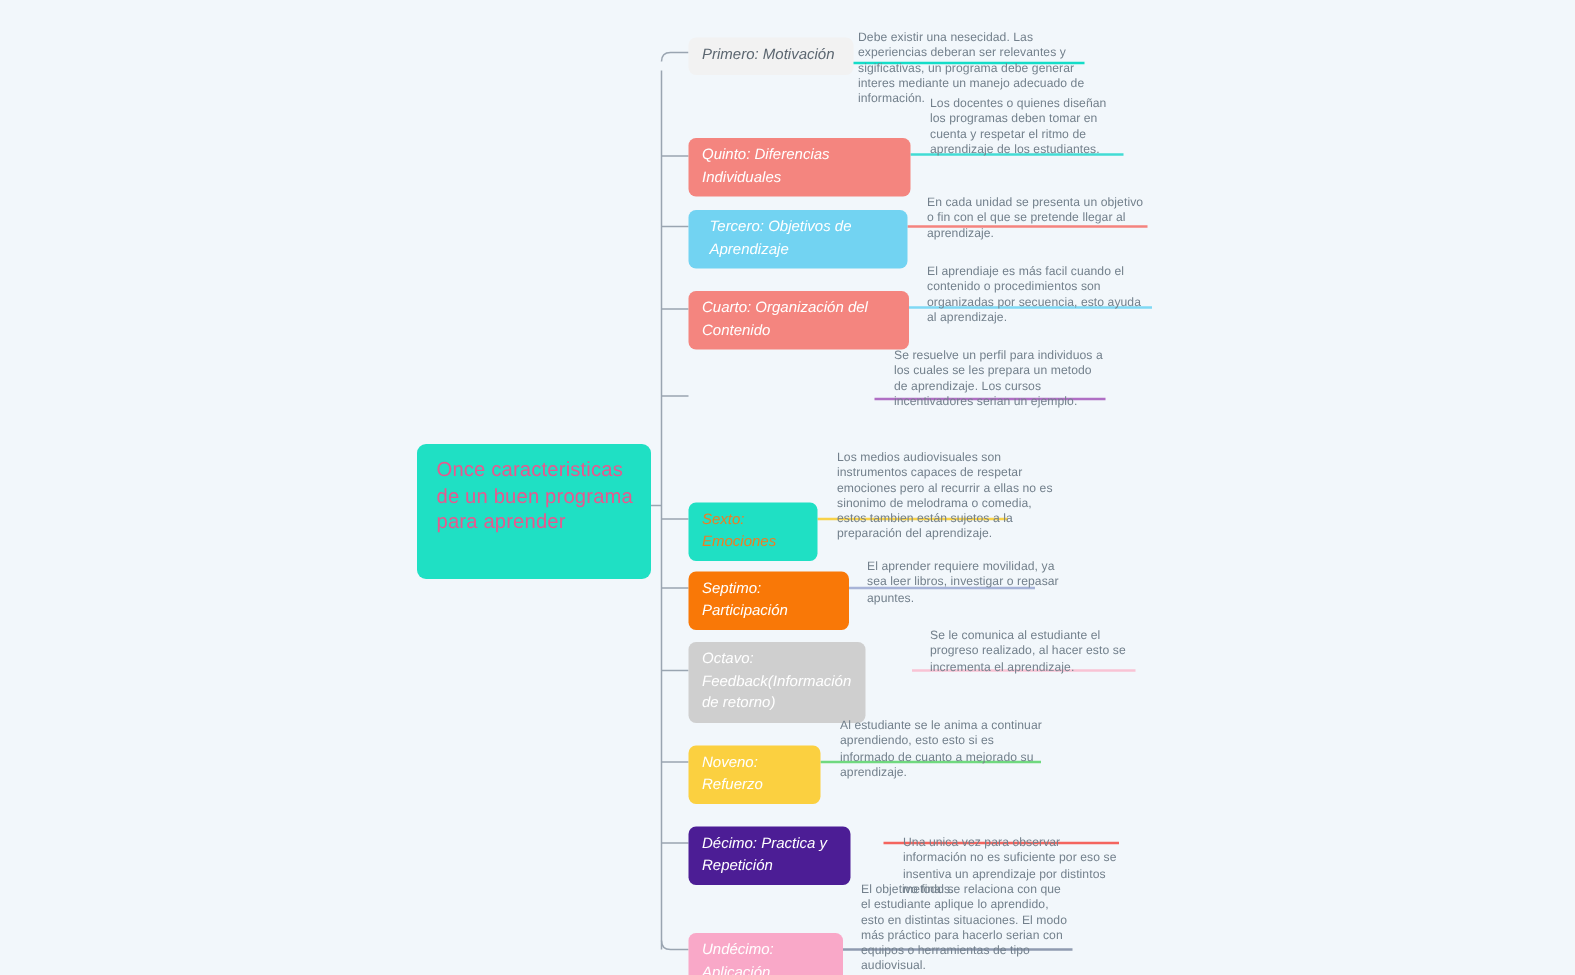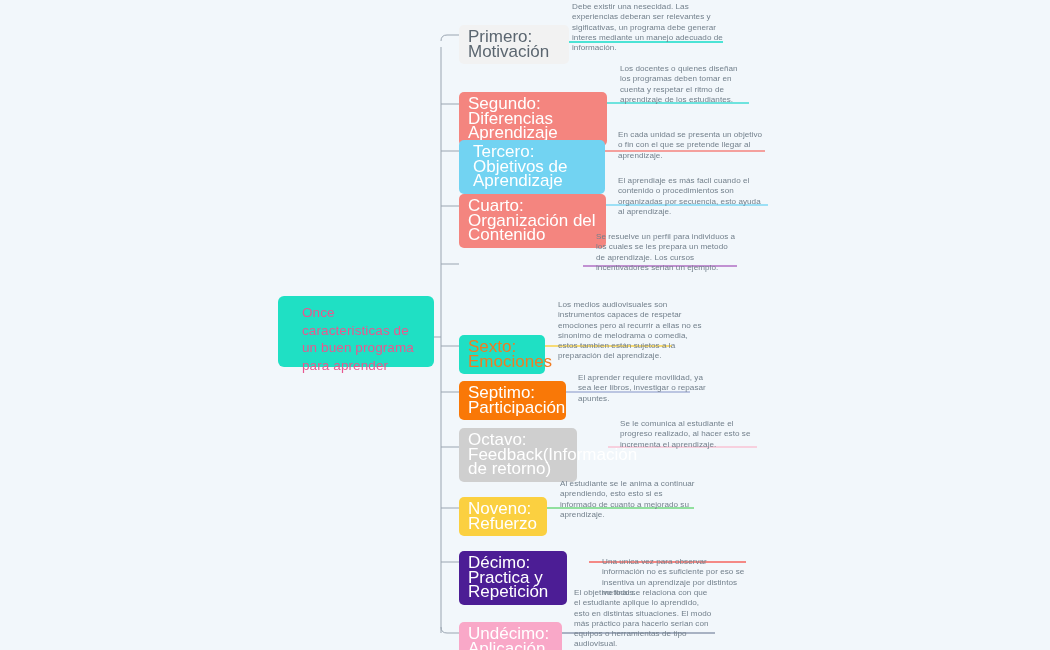--- a/index.html
+++ b/index.html
@@ -20,49 +20,50 @@
     height: 650px;
     background: #f2f7fb;
   }
 
   
   .root-node {
     position: absolute;
     left: 278px;
     top: 296px;
     width: 156px;
-    height: 71px;
+    height: 90px;
     background: #1fe0c4;
     border-radius: 6px;
     box-sizing: border-box;
-    padding: 8px 12px 8px 24px;
+    padding: 8px 12px 8px 13px;
     color: #e8588f;
     font-size: 13.5px;
     line-height: 17.6px;
     letter-spacing: 0.1px;
   }
 
   
   svg.links {
     position: absolute;
     left: 0; top: 0;
     width: 1050px;
     height: 650px;
     overflow: visible;
   }
 
   
   .topic {
     position: absolute;
     box-sizing: border-box;
     border-radius: 5px;
-    font-size: 17px;
+    font-size: 10px;
     line-height: 14.6px;
     padding: 5px 9px 5px 9px;
     white-space: pre-line;
+    font-style: italic;
   }
 
   
   .note {
     position: absolute;
     color: #73808c;
     font-size: 8.1px;
     line-height: 10.3px;
     letter-spacing: 0.05px;
     box-sizing: border-box;
@@ -100,31 +101,31 @@
     <line id="ul7" x1="566" y1="392" x2="690" y2="392" stroke-width="1.6" stroke="#a8b4d8"></line>
     <line id="ul8" x1="608" y1="447" x2="757" y2="447" stroke-width="1.6" stroke="#f9c3d4"></line>
     <line id="ul9" x1="547" y1="508" x2="694" y2="508" stroke-width="1.6" stroke="#70d97f"></line>
     <line id="ul10" x1="589" y1="562" x2="746" y2="562" stroke-width="1.6" stroke="#f4645e"></line>
     <line id="ul11" x1="562" y1="633" x2="715" y2="633" stroke-width="1.6" stroke="#8f9bb0"></line>
   </svg>
 
   <div class="root-node" style="background: rgb(31, 224, 196); color: rgb(232, 88, 143);">Once caracteristicas de un buen programa para aprender</div>
 
   <div class="topic" id="t1" style="left: 459px; top: 25px; width: 110px; background: rgb(242, 242, 242); color: rgb(91, 102, 112);">Primero: Motivación</div>
-  <div class="topic" id="t2" style="left: 459px; top: 92px; width: 148px; background: rgb(244, 133, 127); color: rgb(255, 255, 255);">Segundo: Diferencias Aprendizaje</div>
+  <div class="topic" id="t2" style="left: 459px; top: 92px; width: 148px; background: rgb(244, 133, 127); color: rgb(255, 255, 255);">Quinto: Diferencias Individuales</div>
   <div class="topic" id="t3" style="left: 459px; top: 140px; width: 146px; background: rgb(114, 211, 242); color: rgb(255, 255, 255); padding-left: 14px;">Tercero: Objetivos de Aprendizaje</div>
   <div class="topic" id="t4" style="left: 459px; top: 194px; width: 147px; background: rgb(244, 133, 127); color: rgb(255, 255, 255);">Cuarto: Organización del Contenido</div>
   <div class="topic" id="t6" style="left: 459px; top: 335px; width: 86px; background: rgb(31, 224, 196); color: rgb(240, 124, 34);">Sexto: Emociones</div>
   <div class="topic" id="t7" style="left: 459px; top: 381px; width: 107px; background: rgb(249, 120, 7); color: rgb(255, 255, 255);">Septimo: Participación</div>
   <div class="topic" id="t8" style="left: 459px; top: 428px; width: 118px; background: rgb(207, 207, 207); color: rgb(255, 255, 255);">Octavo: Feedback(Información de retorno)</div>
   <div class="topic" id="t9" style="left: 459px; top: 497px; width: 88px; background: rgb(251, 208, 64); color: rgb(255, 255, 255);">Noveno: Refuerzo</div>
   <div class="topic" id="t10" style="left: 459px; top: 551px; width: 108px; background: #4c1d95; color: rgb(255, 255, 255);">Décimo: Practica y Repetición</div>
   <div class="topic" id="t11" style="left: 459px; top: 622px; width: 103px; background: rgb(249, 168, 200); color: rgb(255, 255, 255);">Undécimo: Aplicación</div>
 
-  <div class="note" style="left:572px; top:2px;   width:152px;">Debe existir una nesecidad. Las experiencias deberan ser relevantes y sigificativas, un programa debe generar interes mediante un manejo adecuado de información.</div>
+  <div class="note" style="left:572px; top:20px;   width:152px;">Debe existir una nesecidad. Las experiencias deberan ser relevantes y sigificativas, un programa debe generar interes mediante un manejo adecuado de información.</div>
   <div class="note" style="left:620px; top:64px;  width:130px;">Los docentes o quienes diseñan los programas deben tomar en cuenta y respetar el ritmo de aprendizaje de los estudiantes.</div>
   <div class="note" style="left:618px; top:130px; width:148px;">En cada unidad se presenta un objetivo o fin con el que se pretende llegar al aprendizaje.</div>
   <div class="note" style="left:618px; top:176px; width:151px;">El aprendiaje es más facil cuando el contenido o procedimientos son organizadas por secuencia, esto ayuda al aprendizaje.</div>
   <div class="note" style="left:596px; top:232px; width:142px;">Se resuelve un perfil para individuos a los cuales se les prepara un metodo de aprendizaje. Los cursos incentivadores serian un ejemplo.</div>
   <div class="note" style="left:558px; top:300px; width:146px;">Los medios audiovisuales son instrumentos capaces de respetar emociones pero al recurrir a ellas no es sinonimo de melodrama o comedia, estos tambien están sujetos a la preparación del aprendizaje.</div>
   <div class="note" style="left:578px; top:373px; width:136px;">El aprender requiere movilidad, ya sea leer libros, investigar o repasar apuntes.</div>
   <div class="note" style="left:620px; top:419px; width:137px;">Se le comunica al estudiante el progreso realizado, al hacer esto se incrementa el aprendizaje.</div>
   <div class="note" style="left:560px; top:479px; width:139px;">Al estudiante se le anima a continuar aprendiendo, esto esto si es informado de cuanto a mejorado su aprendizaje.</div>
   <div class="note" style="left:602px; top:533px; width:148px;margin-top:24px;">Una unica vez para observar información no es suficiente por eso se insentiva un aprendizaje por distintos metodos.</div>
   <div class="note" style="left:574px; top:588px; width:140px;">El objetivo final se relaciona con que el estudiante aplique lo aprendido, esto en distintas situaciones. El modo más práctico para hacerlo serian con equipos o herramientas de tipo audiovisual.</div>

